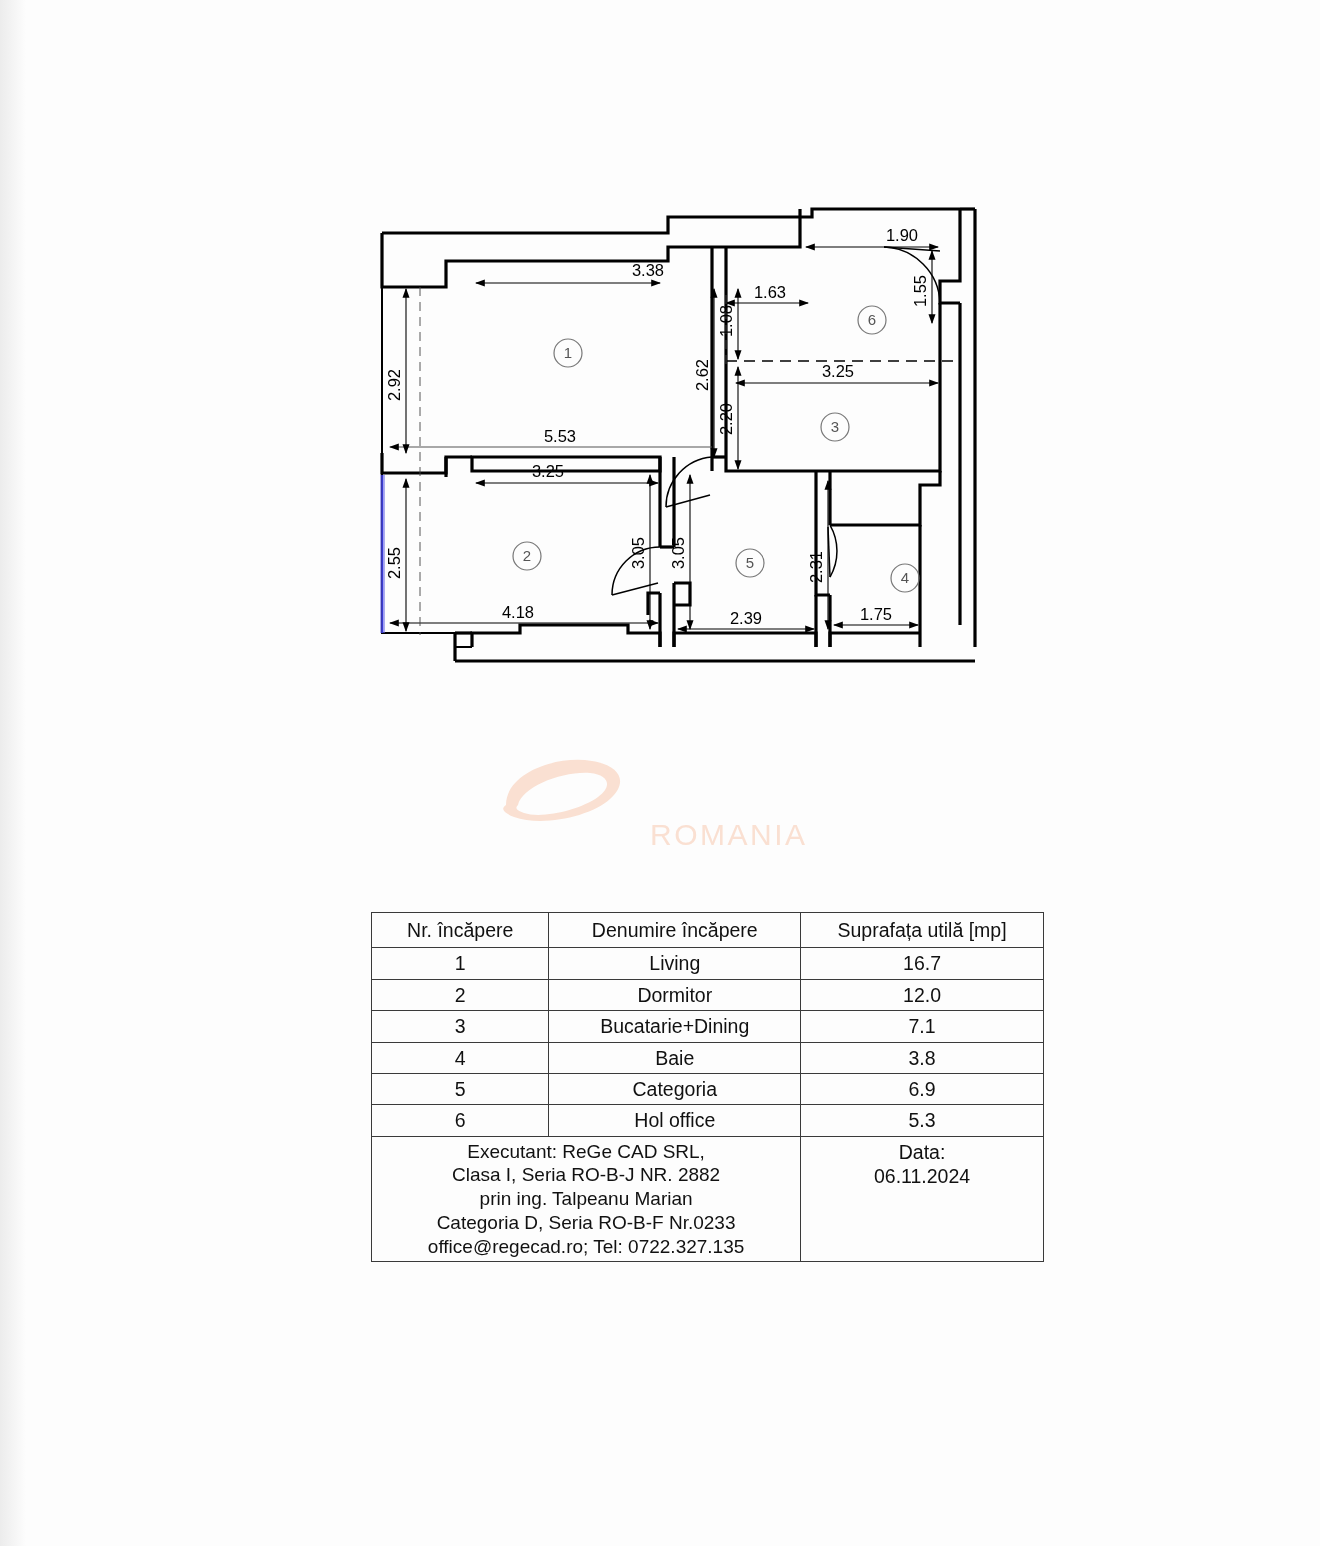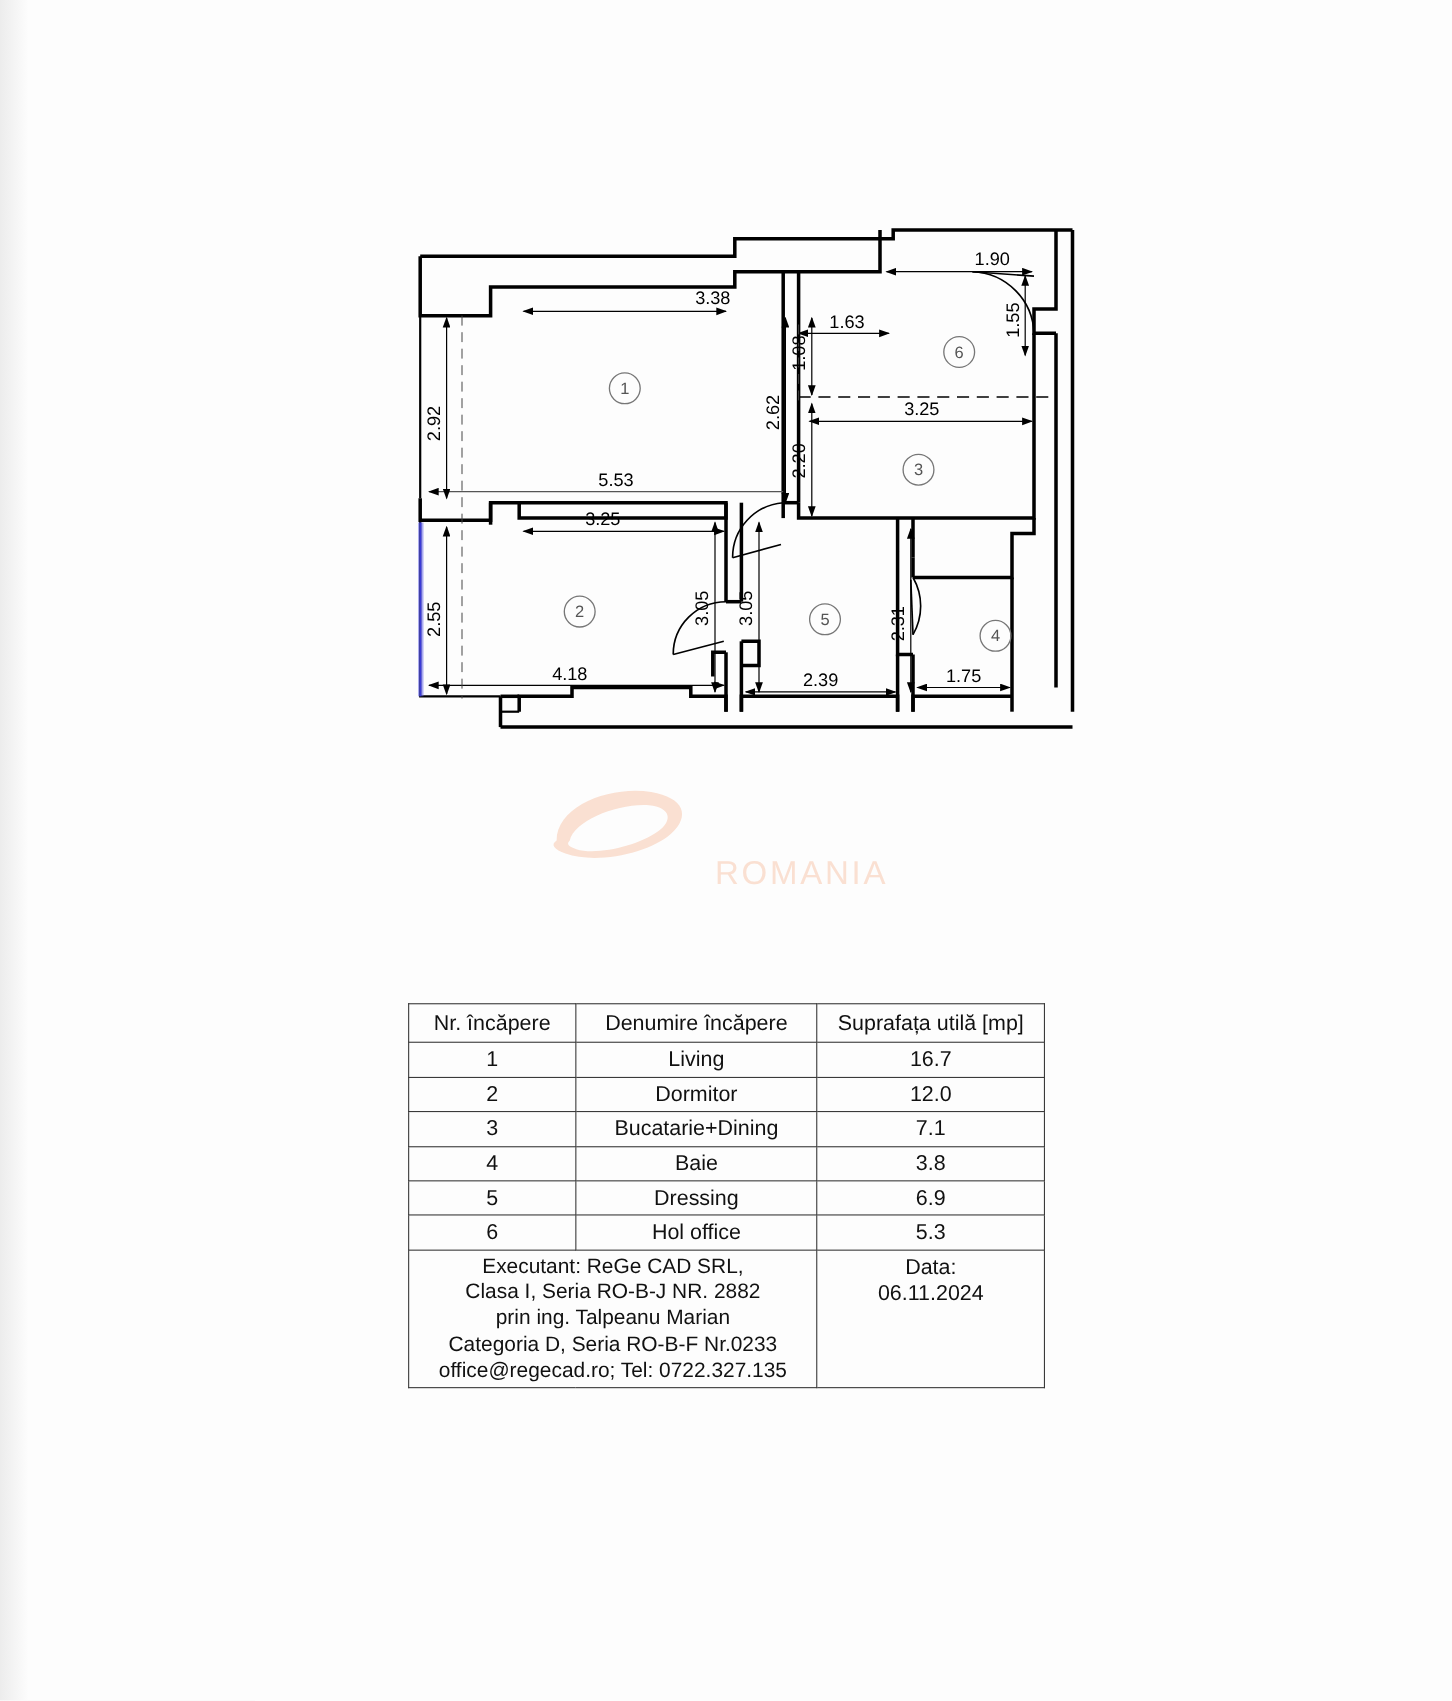--- a/index.html
+++ b/index.html
@@ -31,31 +31,31 @@
     position: absolute;
     left: 360px;
     top: 195px;
     width: 640px;
     height: 500px;
   }
   #plan-svg { display: block; }
   #watermark {
     position: absolute;
     left: 470px;
-    top: 706px;
+    top: 747px;
     width: 380px;
     height: 120px;
     pointer-events: none;
   }
   
   #legend {
     position: absolute;
     left: 371px;
     top: 912px;
-    width: 579px;
+    width: 673px;
     border-collapse: collapse;
     font-size: 19.5px;
     color: #111;
     padding-left: 16px;
   }
   #legend td, #legend th {
     border: 1px solid #3a3a3a;
     padding: 3px 4px;
     font-weight: normal;
     text-align: center;
@@ -327,21 +327,21 @@
         <td>Bucatarie+Dining</td>
         <td>7.1</td>
       </tr>
       <tr>
         <td>4</td>
         <td>Baie</td>
         <td>3.8</td>
       </tr>
       <tr>
         <td>5</td>
-        <td>Dressing</td>
+        <td>Categoria</td>
         <td>6.9</td>
       </tr>
       <tr>
         <td>6</td>
         <td>Hol office</td>
         <td>5.3</td>
       </tr>
       <tr>
         <td class="exec-cell" colspan="2">
           <div>Executant: ReGe CAD SRL,</div>

